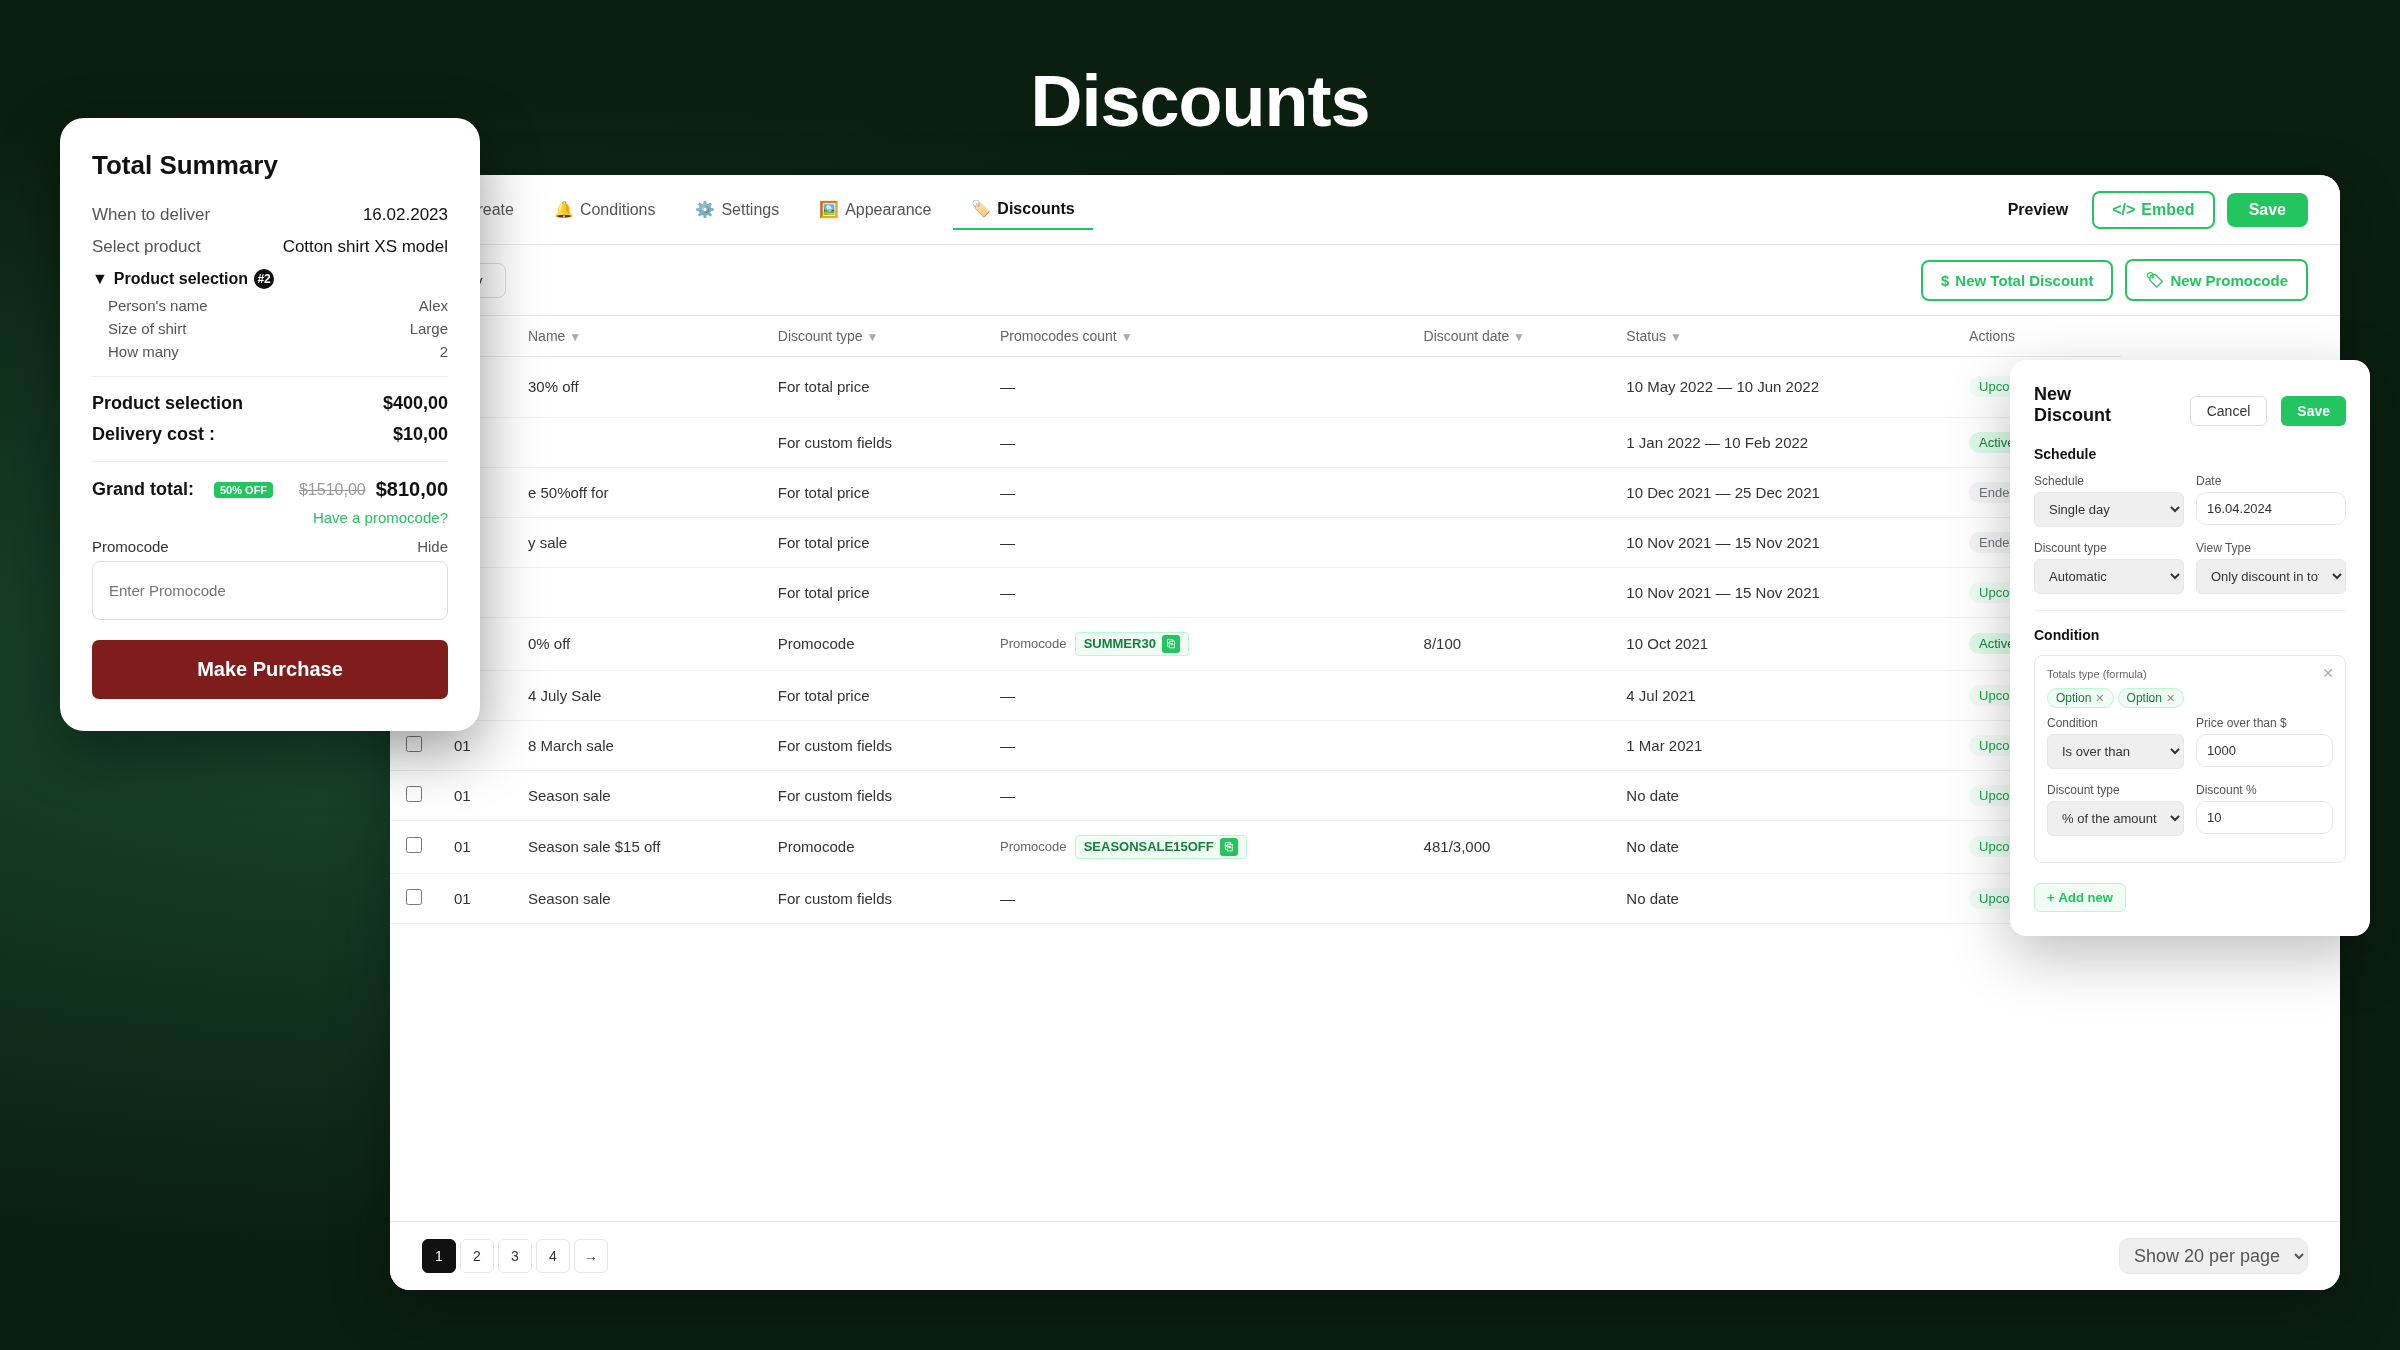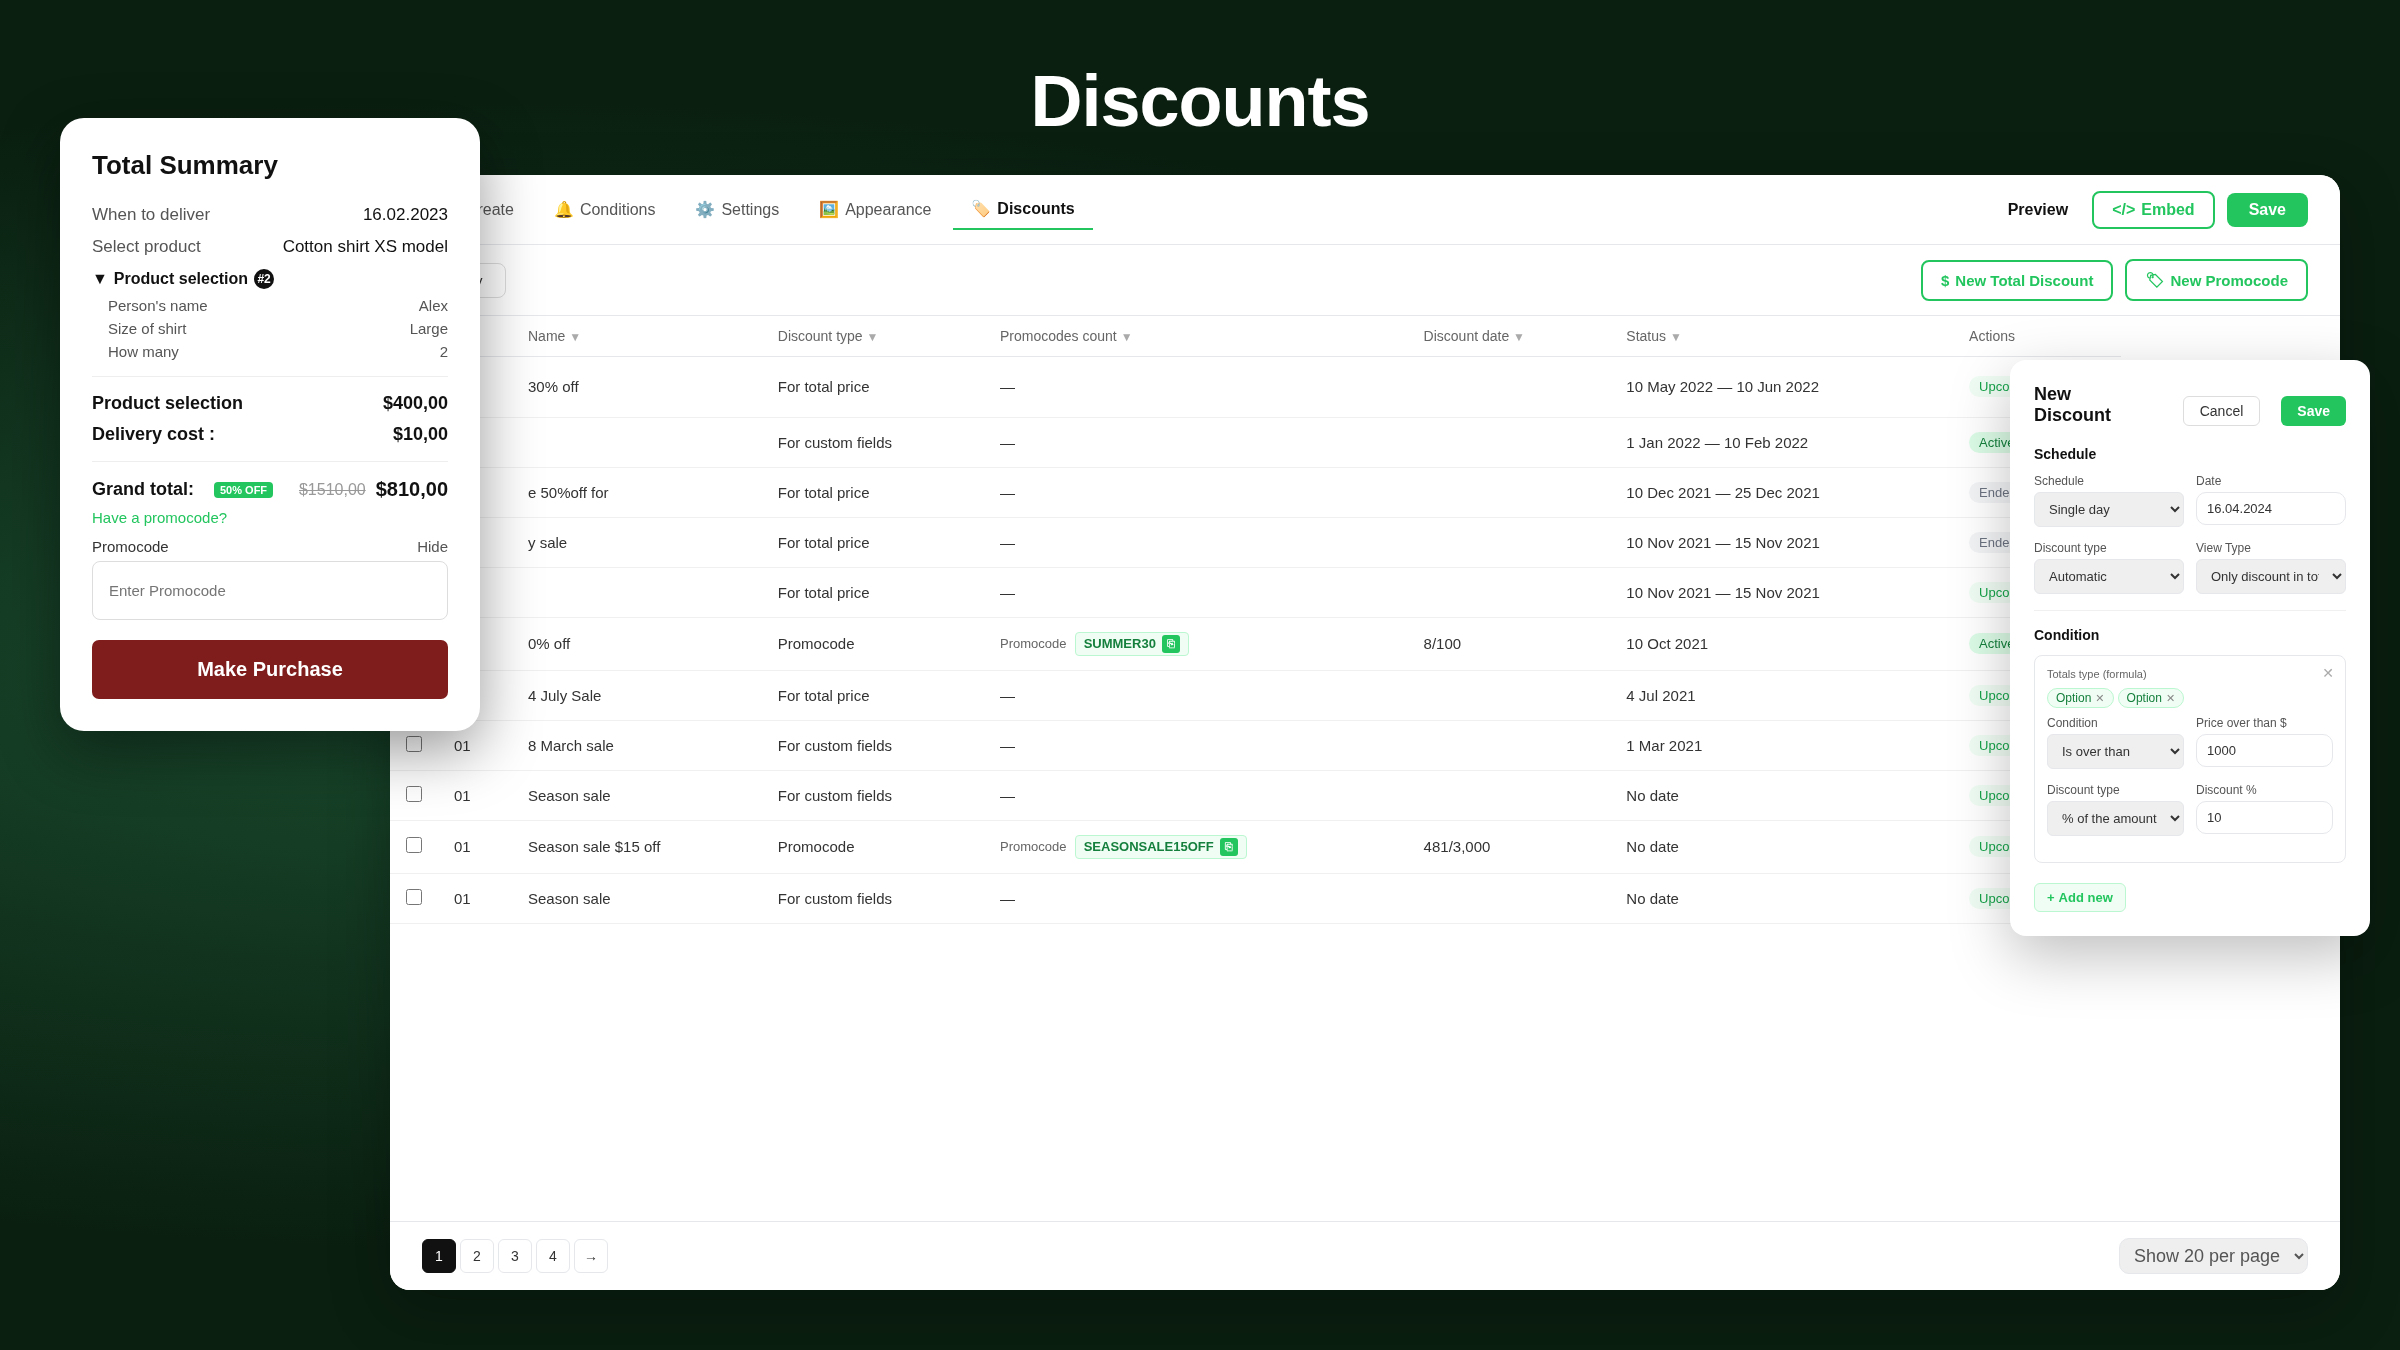--- a/index.html
+++ b/index.html
@@ -163,20 +163,21 @@
     }
 
     .promocode-link {
       color: #22c55e;
       font-size: 15px;
       font-weight: 500;
       cursor: pointer;
       margin-bottom: 12px;
       display: block;
       margin-top: 8px;
+      text-align: right;
     }
 
     .promocode-section {
       margin-top: 8px;
     }
 
     .promocode-label-row {
       display: flex;
       justify-content: space-between;
       font-size: 15px;
@@ -502,21 +503,21 @@
     }
 
     .modal-title {
       font-size: 18px;
       font-weight: 700;
       color: #111;
     }
 
     .modal-actions {
       display: flex;
-      gap: 21px;
+      gap: 14px;
       margin-left: 44px;
     }
 
     .btn-cancel {
       padding: 6px 16px;
       border: 1px solid #ddd;
       background: #fff;
       border-radius: 6px;
       font-size: 14px;
       cursor: pointer;

